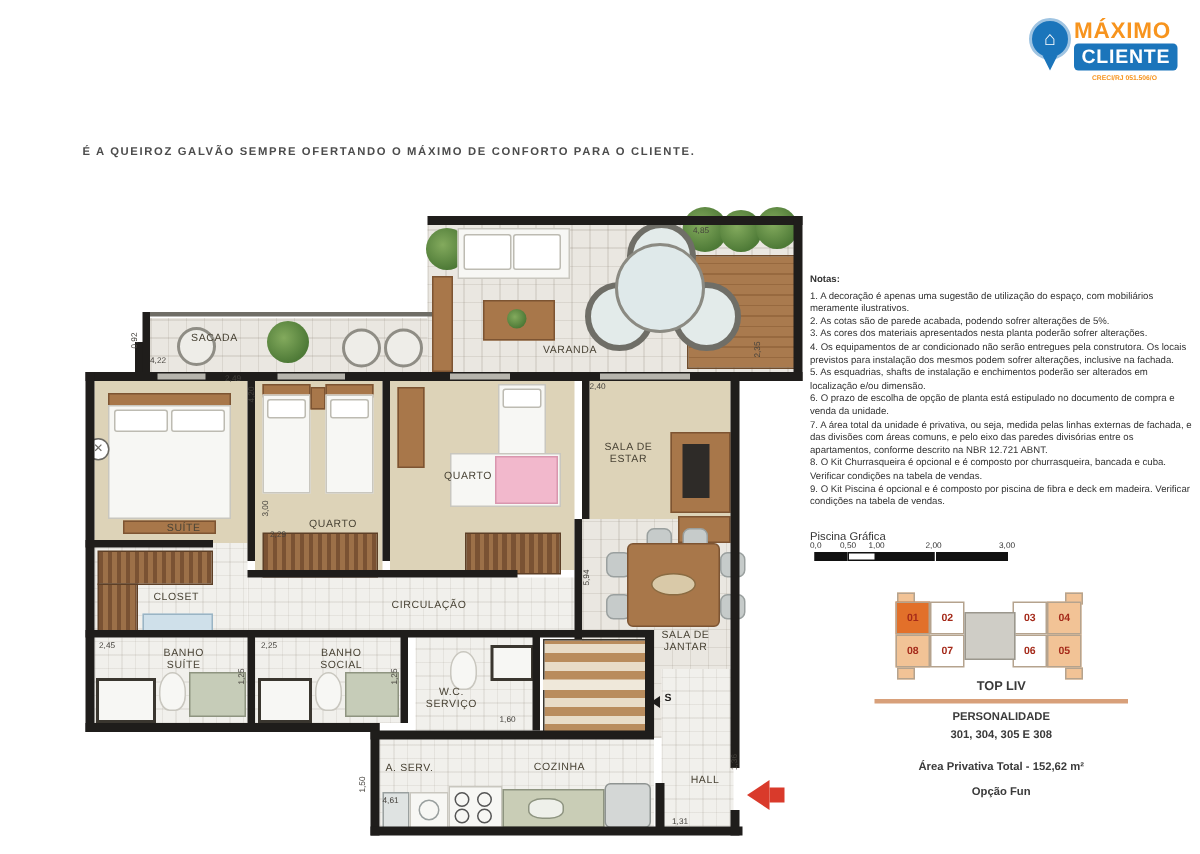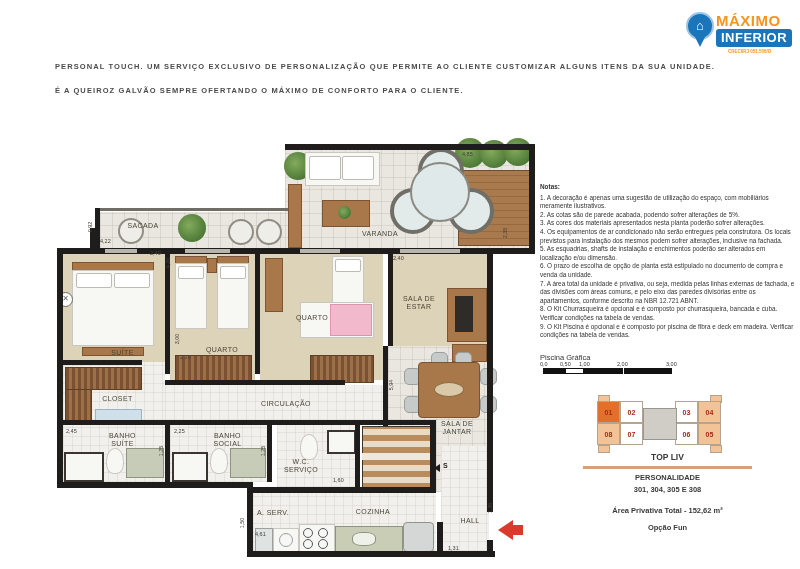--- a/index.html
+++ b/index.html
@@ -78,28 +78,27 @@
   .spa-lobe{position:absolute;border-radius:50%;background:#e3ebea;border:4px solid #6f6e67;}
   .spa-core{position:absolute;border-radius:50%;background:#dfe9ea;border:2px solid #8b8a82;}
   .tv{position:absolute;background:#2e2b28;}
   .fan{position:absolute;width:13px;height:13px;border:1px solid #6b6963;border-radius:50%;
       background:#fff;color:#6b6963;font-size:8px;line-height:12px;text-align:center;}
 </style>
 </head>
 <body>
 <div class="page">
 
-  <div class="hline" style="top:62px">PERSONAL TOUCH. UM SERVIÇO EXCLUSIVO DE PERSONALIZAÇÃO QUE PERMITE AO CLIENTE CUSTOMIZAR ALGUNS ITENS DA SUA UNIDADE.</div>
-  <div class="hline" style="top:86px">É A QUEIROZ GALVÃO SEMPRE OFERTANDO O MÁXIMO DE CONFORTO PARA O CLIENTE.</div>
+  <div class="hline" style="top:96px">É A QUEIROZ GALVÃO SEMPRE OFERTANDO O MÁXIMO DE CONFORTO PARA O CLIENTE.</div>
 
   <div class="logo">
     <div class="pin">⌂</div>
     <div class="pin-tail"></div>
     <div class="brand-top">MÁXIMO</div>
-    <div class="brand-bottom">INFERIOR</div>
+    <div class="brand-bottom">CLIENTE</div>
     <div class="creci">CRECI/RJ 051.506/O</div>
   </div>
 
   <div class="floor-tile" style="left:285px;top:150px;width:244px;height:100px"></div>
   <div class="floor-tile" style="left:100px;top:212px;width:185px;height:38px"></div>
   <div class="floor-carpet" style="left:63px;top:254px;width:102px;height:108px"></div>
   <div class="floor-light" style="left:63px;top:362px;width:102px;height:58px"></div>
   <div class="floor-carpet" style="left:170px;top:254px;width:85px;height:126px"></div>
   <div class="floor-carpet" style="left:260px;top:254px;width:123px;height:126px"></div>
   <div class="floor-carpet" style="left:393px;top:254px;width:94px;height:92px"></div>

